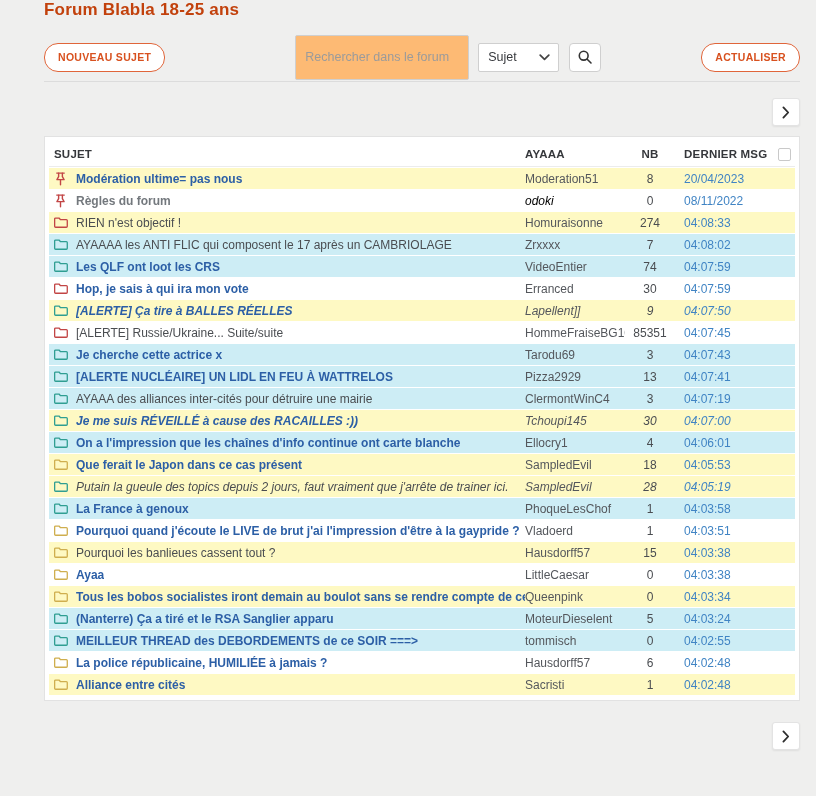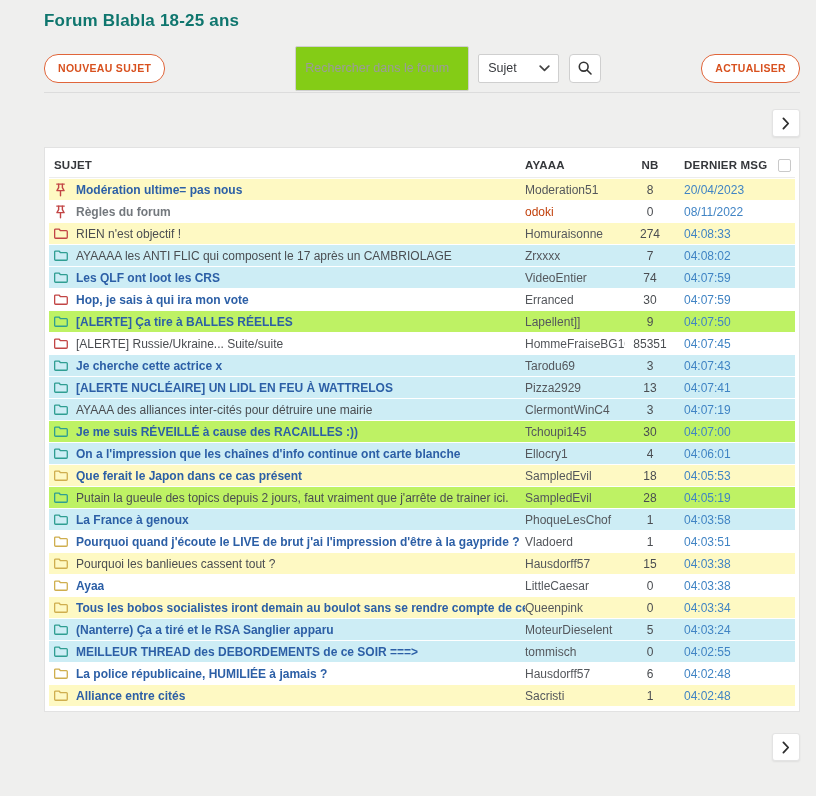--- a/index.html
+++ b/index.html
@@ -5,38 +5,37 @@
   * { margin:0; padding:0; box-sizing:border-box; }
   html,body { width:816px; height:796px; overflow:hidden; }
   body {
     background:#efefee;
     font-family:"Liberation Sans", sans-serif;
     color:#4a4d51;
   }
   .wrap { margin:0 16px 0 44px; width:756px; }
 
   .page-title {
-    padding-top:11px;
-    font-size:17px; font-weight:bold; color:#0f766e; letter-spacing:.2px;
+    font-size:17px; font-weight:bold; color:#c2410c; letter-spacing:.2px;
   }
 
   
   .toolbar { margin-top:22px; display:flex; align-items:center; height:30px; }
   .btn-outline {
     height:29px; padding:0 13px; background:#fff;
     border:1px solid #e0653a; border-radius:14px;
     color:#d8511f; font-size:10.5px; font-weight:bold; letter-spacing:.3px;
     font-family:"Liberation Sans", sans-serif;
     display:inline-flex; align-items:center; cursor:pointer; white-space:nowrap;
   }
   .tb-spacer { flex:1; }
   .search-group { display:flex; align-items:center; }
   .search-input {
     width:174px; height:45px; border:1px solid #cfcfcf; border-radius:2px;
-    background:#84cc16; padding:0 9px; font-size:12.5px; color:#444;
+    background:#fdba74; padding:0 9px; font-size:12.5px; color:#444;
     font-family:"Liberation Sans", sans-serif; outline:none;margin-left:30px;
   }
   .search-input::placeholder { color:#9b9b9b; }
   .select-box {
     margin-left:9px; width:81px; height:29px; border:1px solid #cfcfcf; border-radius:2px;
     background:#fff; display:flex; align-items:center; justify-content:space-between;
     padding:0 8px 0 9px; font-size:12.5px; color:#37393d; cursor:pointer;
   }
   .icon-btn {
     margin-left:10px; width:32px; height:29px; background:#fff;
@@ -77,35 +76,35 @@
   thead th.h-check { text-align:right; }
   .checkbox {
     display:inline-block; width:13px; height:13px; background:#fff;
     border:1px solid #c9c9c9; border-radius:2px; vertical-align:middle; margin-right:4px; cursor:pointer;
   }
 
   tbody td { height:21px; vertical-align:middle; font-size:12px; overflow:hidden; white-space:nowrap; }
   tr.bg-gray td     { background:#fef9c3; }
   tr.bg-white td    { background:#ffffff; }
   tr.bg-cyan td     { background:#cdedf5; }
-  tr.bg-lavender td { background:#bef264; }
+  tr.bg-lavender td { background:#fef9c3;font-style:italic; }
 
   .subj { display:flex; align-items:center; gap:8px; padding-left:4px; overflow:hidden; }
   .icon { flex:0 0 auto; display:flex; align-items:center; }
   .ic-red    { color:#c24545; }
   .ic-teal   { color:#2f9e92; }
   .ic-yellow { color:#cfae4e; }
 
   .title { text-decoration:none; overflow:hidden; text-overflow:clip; white-space:nowrap; cursor:pointer; }
   .t-unread { color:#2c5fa6; font-weight:bold; }
   .t-read   { color:#4a4d51; font-weight:normal; }
   .t-muted  { color:#73787d; font-weight:bold; }
 
   td.a-cell { color:#54575c; cursor:pointer; }
-  td.a-cell.a-green { color:#c2410c; }
+  td.a-cell.a-green { color:#000000;font-style:italic; }
   td.n-cell { text-align:center; color:#4a4d51; }
   td.t-cell { color:#4084c4; padding-left:9px; cursor:pointer; }
 </style>
 </head>
 <body>
 
 <div class="wrap">
   <div class="page-title">Forum Blabla 18-25 ans</div>
 
   <div class="toolbar">

